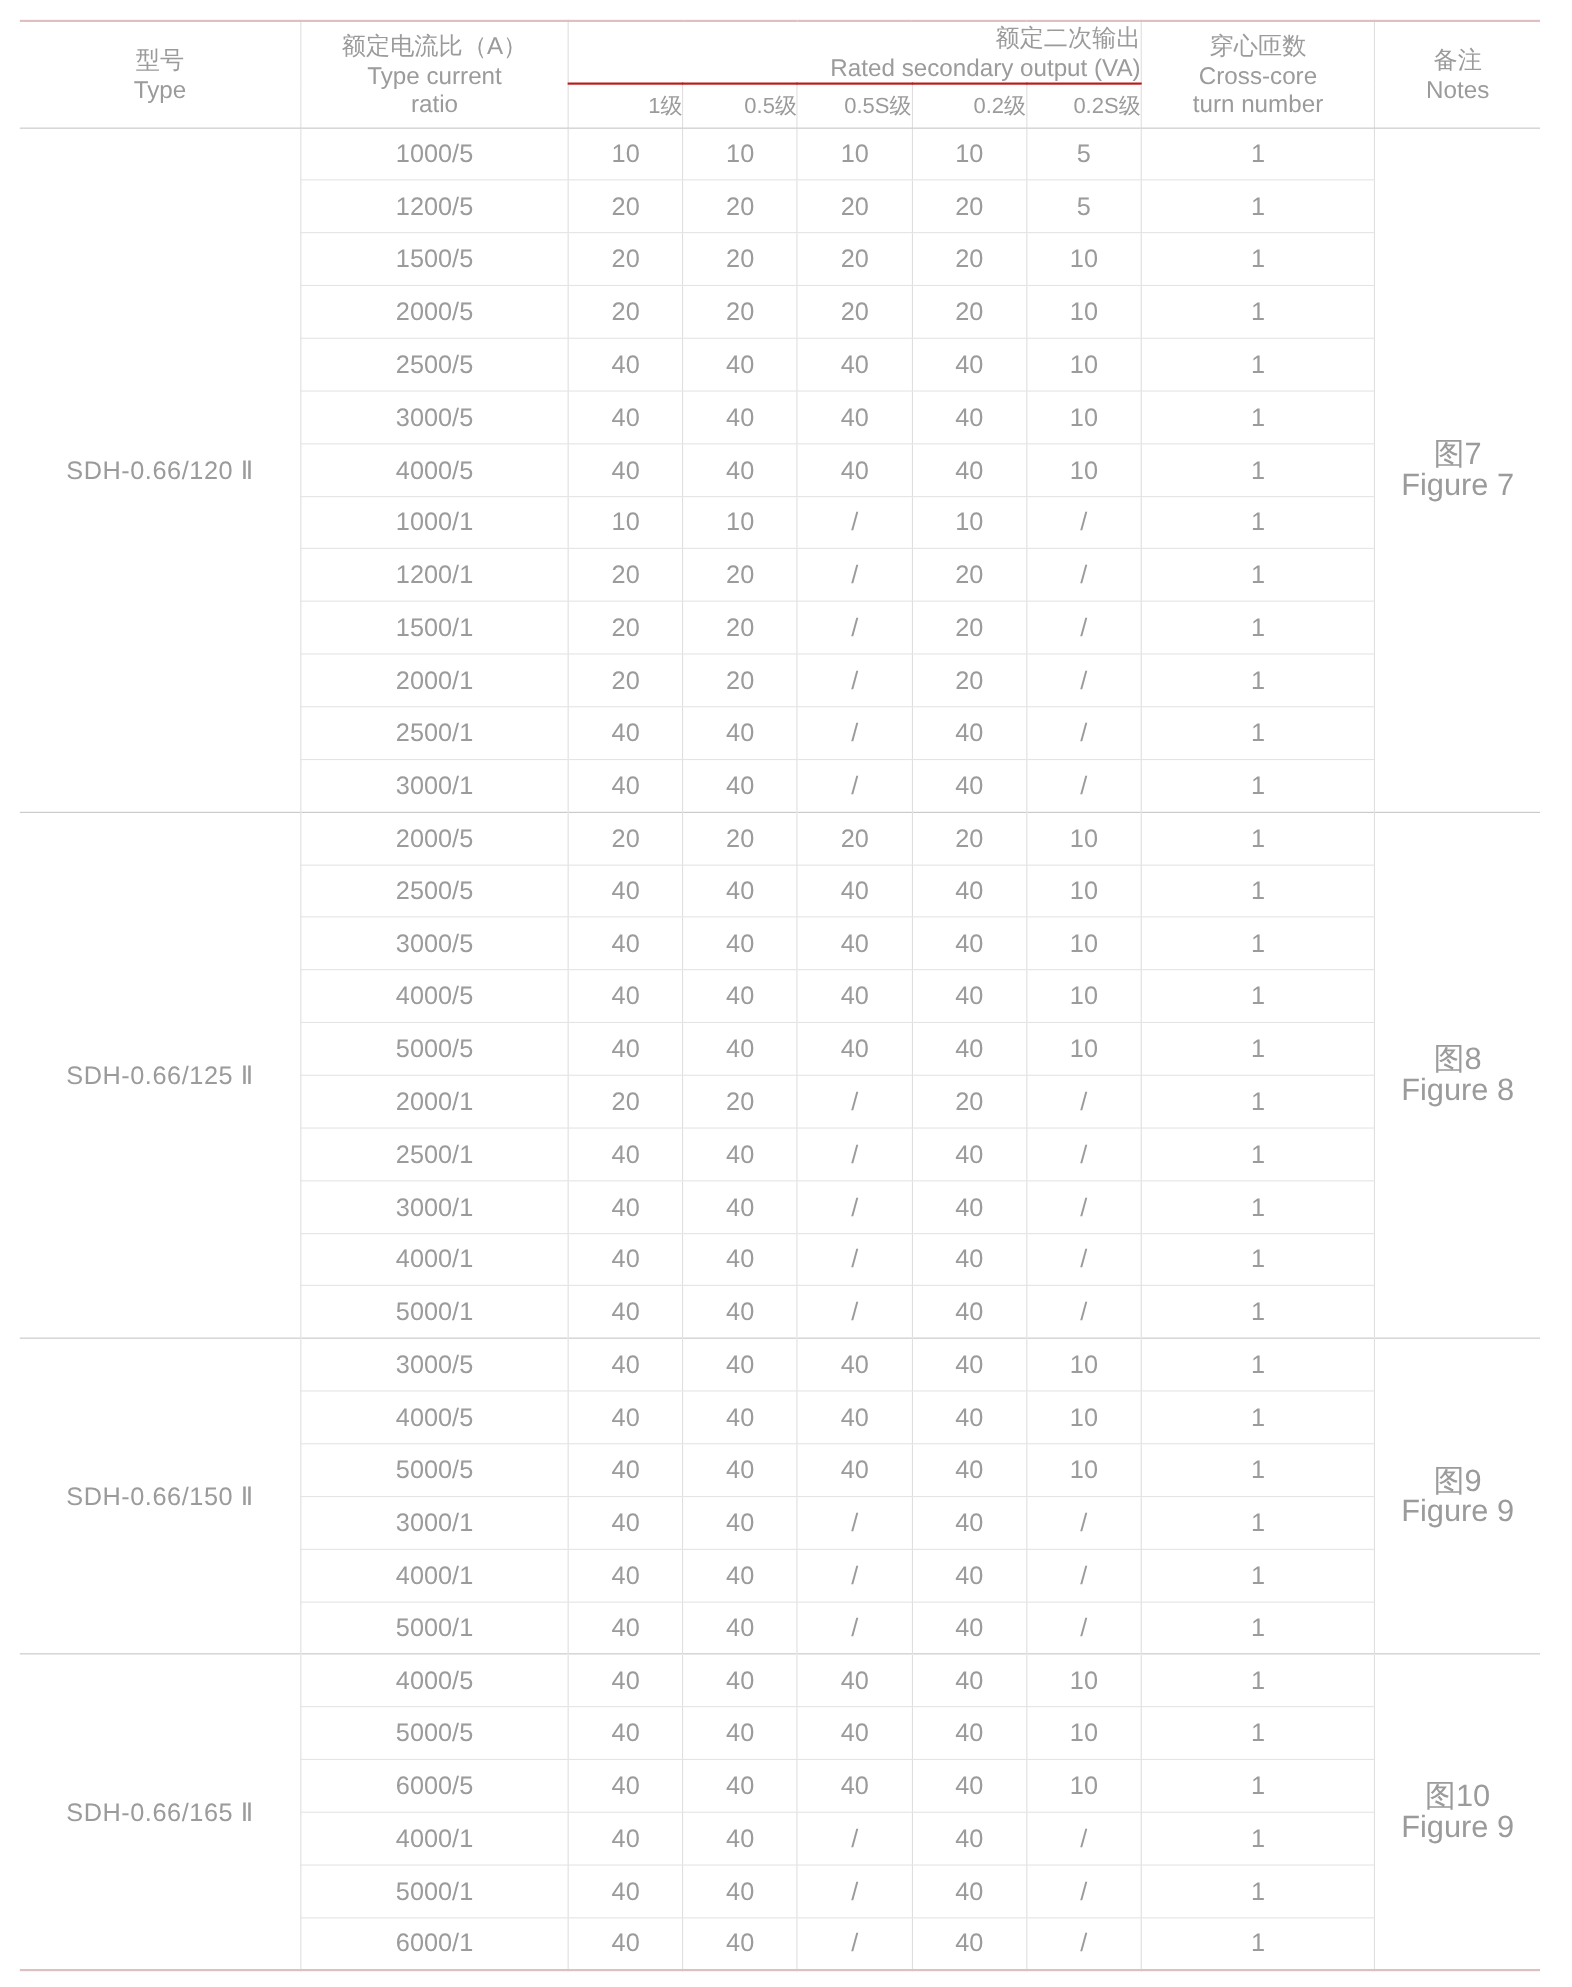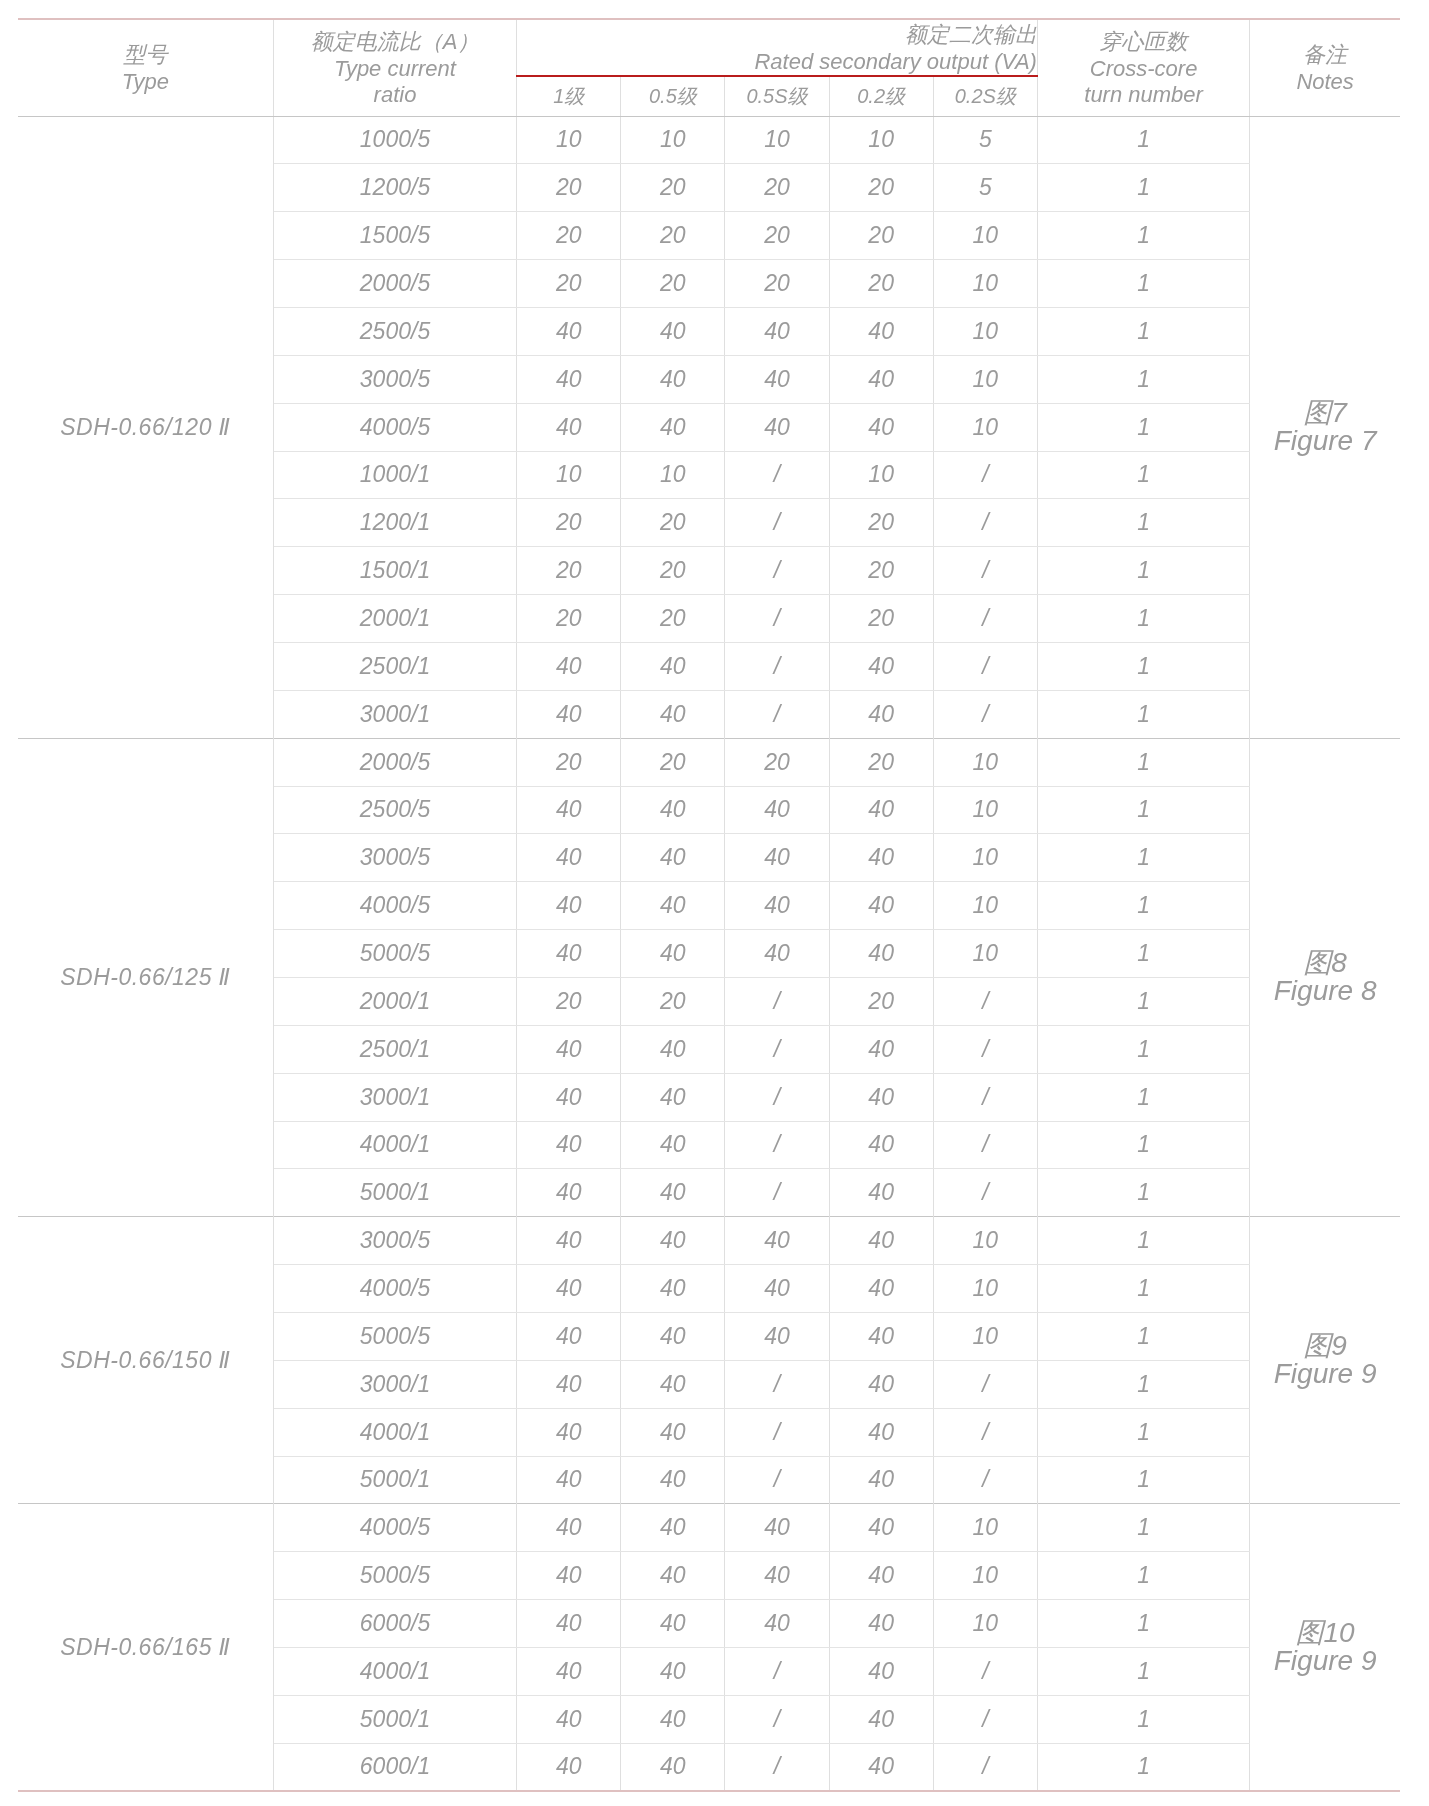--- a/index.html
+++ b/index.html
@@ -9,37 +9,36 @@
     color:#9b9b9b;
     -webkit-font-smoothing:antialiased;
   }
   .page{padding:18px 0 0 18px;box-sizing:border-box;}
   table.spec{
     border-collapse:collapse;
     table-layout:fixed;
     width:1382px;
     border-top:2px solid #dfc0c0;
     border-bottom:2px solid #dfc0c0;
-    font-style:italic;
   }
   
   thead th{
     font-weight:normal;
     color:#9b9b9b;
     text-align:center;
     vertical-align:middle;
     padding:0;
     border-bottom:1px solid #c6c6c6;
   }
   thead tr.h-main{height:57px;}
   thead tr.h-sub{height:40px;}
   thead .zh{font-size:22px;line-height:28px;display:block;}
   thead .en{font-size:22px;line-height:26px;display:block;}
   thead th.h-secondary{border-bottom:2px solid #b91c1c;text-align:right;}
-  thead th.h-class{font-size:20px;border-bottom:1px solid #c6c6c6;}
+  thead th.h-class{font-size:20px;border-bottom:1px solid #c6c6c6;text-align:right;}
   
   thead th.h-type,thead th.h-ratio,thead th.h-secondary,thead th.h-turn{border-right:1px solid #dfdfdf;}
   thead th.h-class{border-right:1px solid #dfdfdf;}
   thead th.h-class:last-child{border-right:1px solid #dfdfdf;}
   
   tbody td{
     font-weight:normal;
     text-align:center;
     vertical-align:middle;
     font-size:23px;

